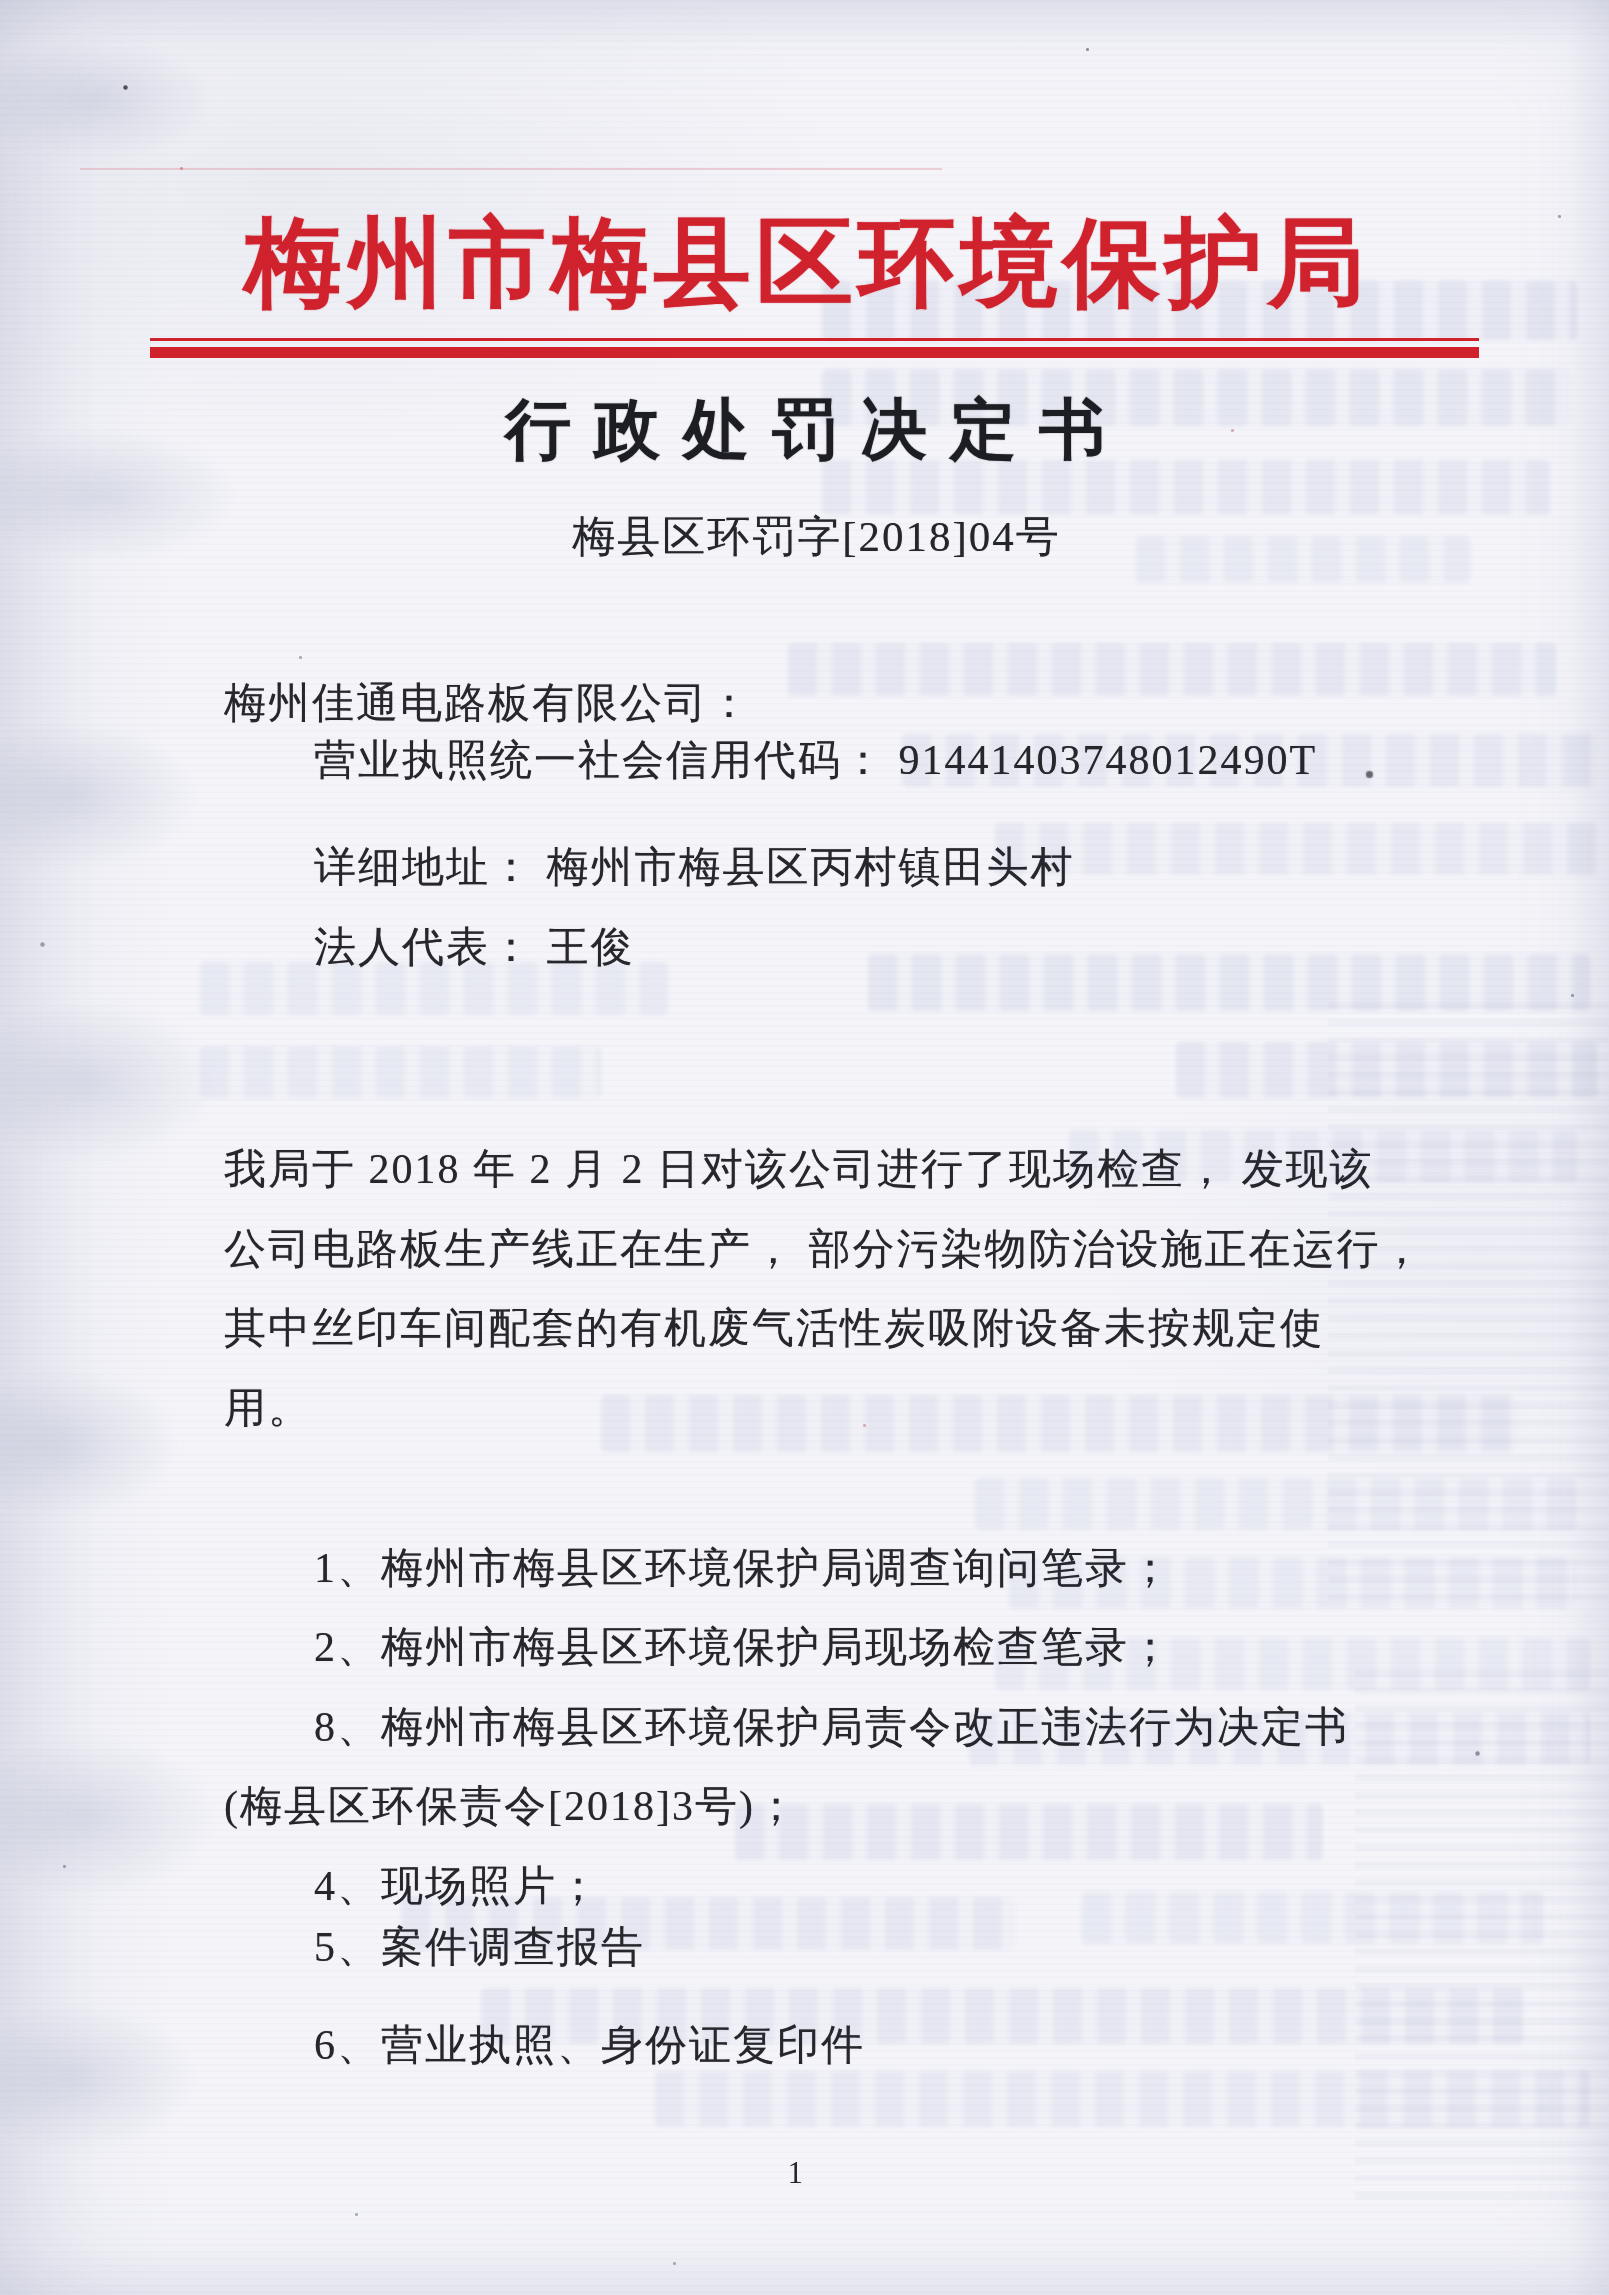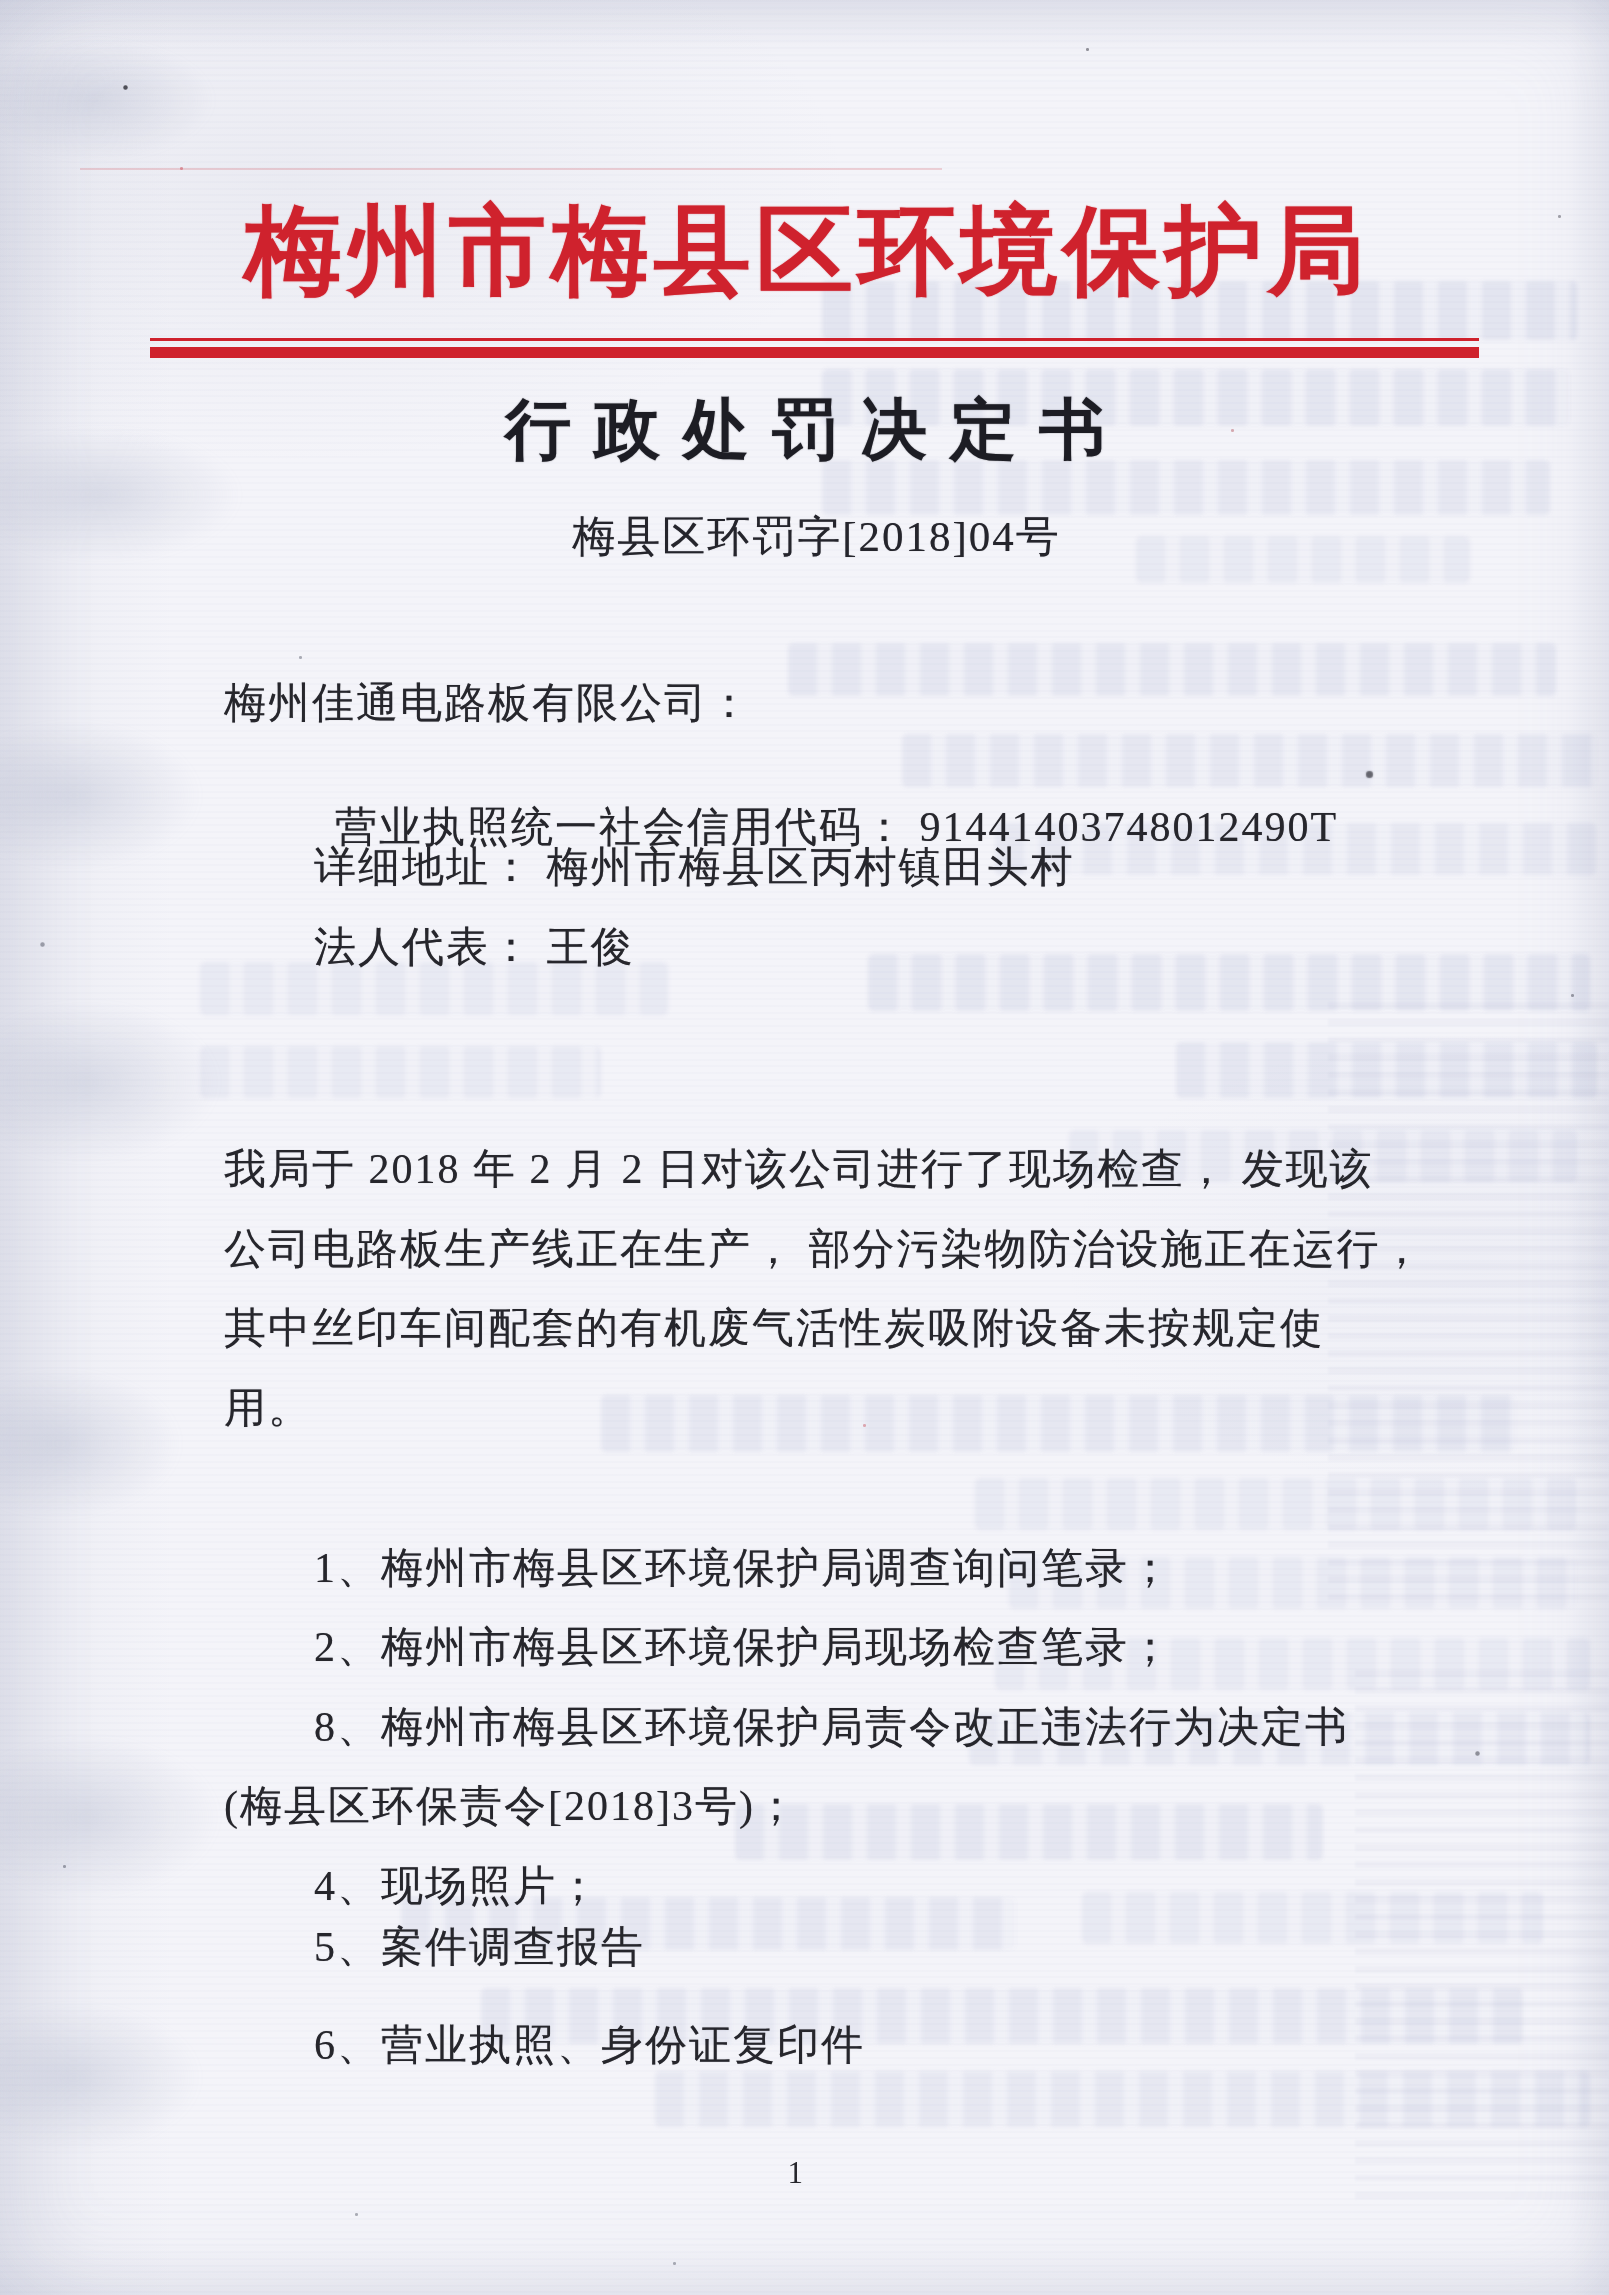--- a/index.html
+++ b/index.html
@@ -59,21 +59,21 @@
        63px 1865px 0 0 rgba(60,64,80,.45),
       355px 2213px 0 0 rgba(60,64,80,.4),
       863px 1424px 0 0 rgba(200,80,92,.45),
       1476px 1752px 0 0.7px rgba(52,54,66,.5),
       1571px 994px 0 0 rgba(52,54,66,.45),
       709px 429px 0 0 rgba(205,95,105,.4),
       673px 2262px 0 0 rgba(60,64,80,.4);
   }
 
   .letterhead{
-    position:absolute;left:0;right:0;top:199px;margin:0;
+    position:absolute;left:0;right:0;top:199px;margin:12px;
     text-align:center;
     font-size:97px;line-height:1.1;font-weight:900;
     letter-spacing:5.3px;padding-left:5.3px;
     color:#cf222d;
     text-shadow:0 0 1.3px rgba(207,34,45,.65);
   }
   .rule-thin{position:absolute;left:150px;top:338px;width:1329px;height:3.3px;background:#cf222d;}
   .rule-thick{position:absolute;left:150px;top:347px;width:1329px;height:10.7px;background:#cf222d;}
   .doc-type{
     position:absolute;left:0;right:0;top:395px;margin:0;
@@ -149,21 +149,21 @@
   <div class="specks"></div>
 
   <h1 class="letterhead">梅州市梅县区环境保护局</h1>
   <div class="rule-thin"></div>
   <div class="rule-thick"></div>
 
   <h2 class="doc-type">行政处罚决定书</h2>
   <div class="doc-no">梅县区环罚字[2018]04号</div>
 
   <div class="line l-margin" style="top:680px;">梅州佳通电路板有限公司：</div>
-  <div class="line l-indent" style="top:804px;margin-left:21px;">营业执照统一社会信用代码： 91441403748012490T</div>
+  <div class="line l-indent" style="top:737px;">营业执照统一社会信用代码： 91441403748012490T</div>
   <div class="line l-indent" style="top:844px;">详细地址： 梅州市梅县区丙村镇田头村</div>
   <div class="line l-indent" style="top:924px;">法人代表： 王俊</div>
 
   <div class="line l-margin" style="top:1146px;">我局于 2018 年 2 月 2 日对该公司进行了现场检查， 发现该</div>
   <div class="line l-margin" style="top:1226px;">公司电路板生产线正在生产， 部分污染物防治设施正在运行，</div>
   <div class="line l-margin" style="top:1305px;">其中丝印车间配套的有机废气活性炭吸附设备未按规定使</div>
   <div class="line l-margin" style="top:1385px;">用。</div>
 
   <div class="line l-indent" style="top:1545px;">1、梅州市梅县区环境保护局调查询问笔录；</div>
   <div class="line l-indent" style="top:1624px;">2、梅州市梅县区环境保护局现场检查笔录；</div>

